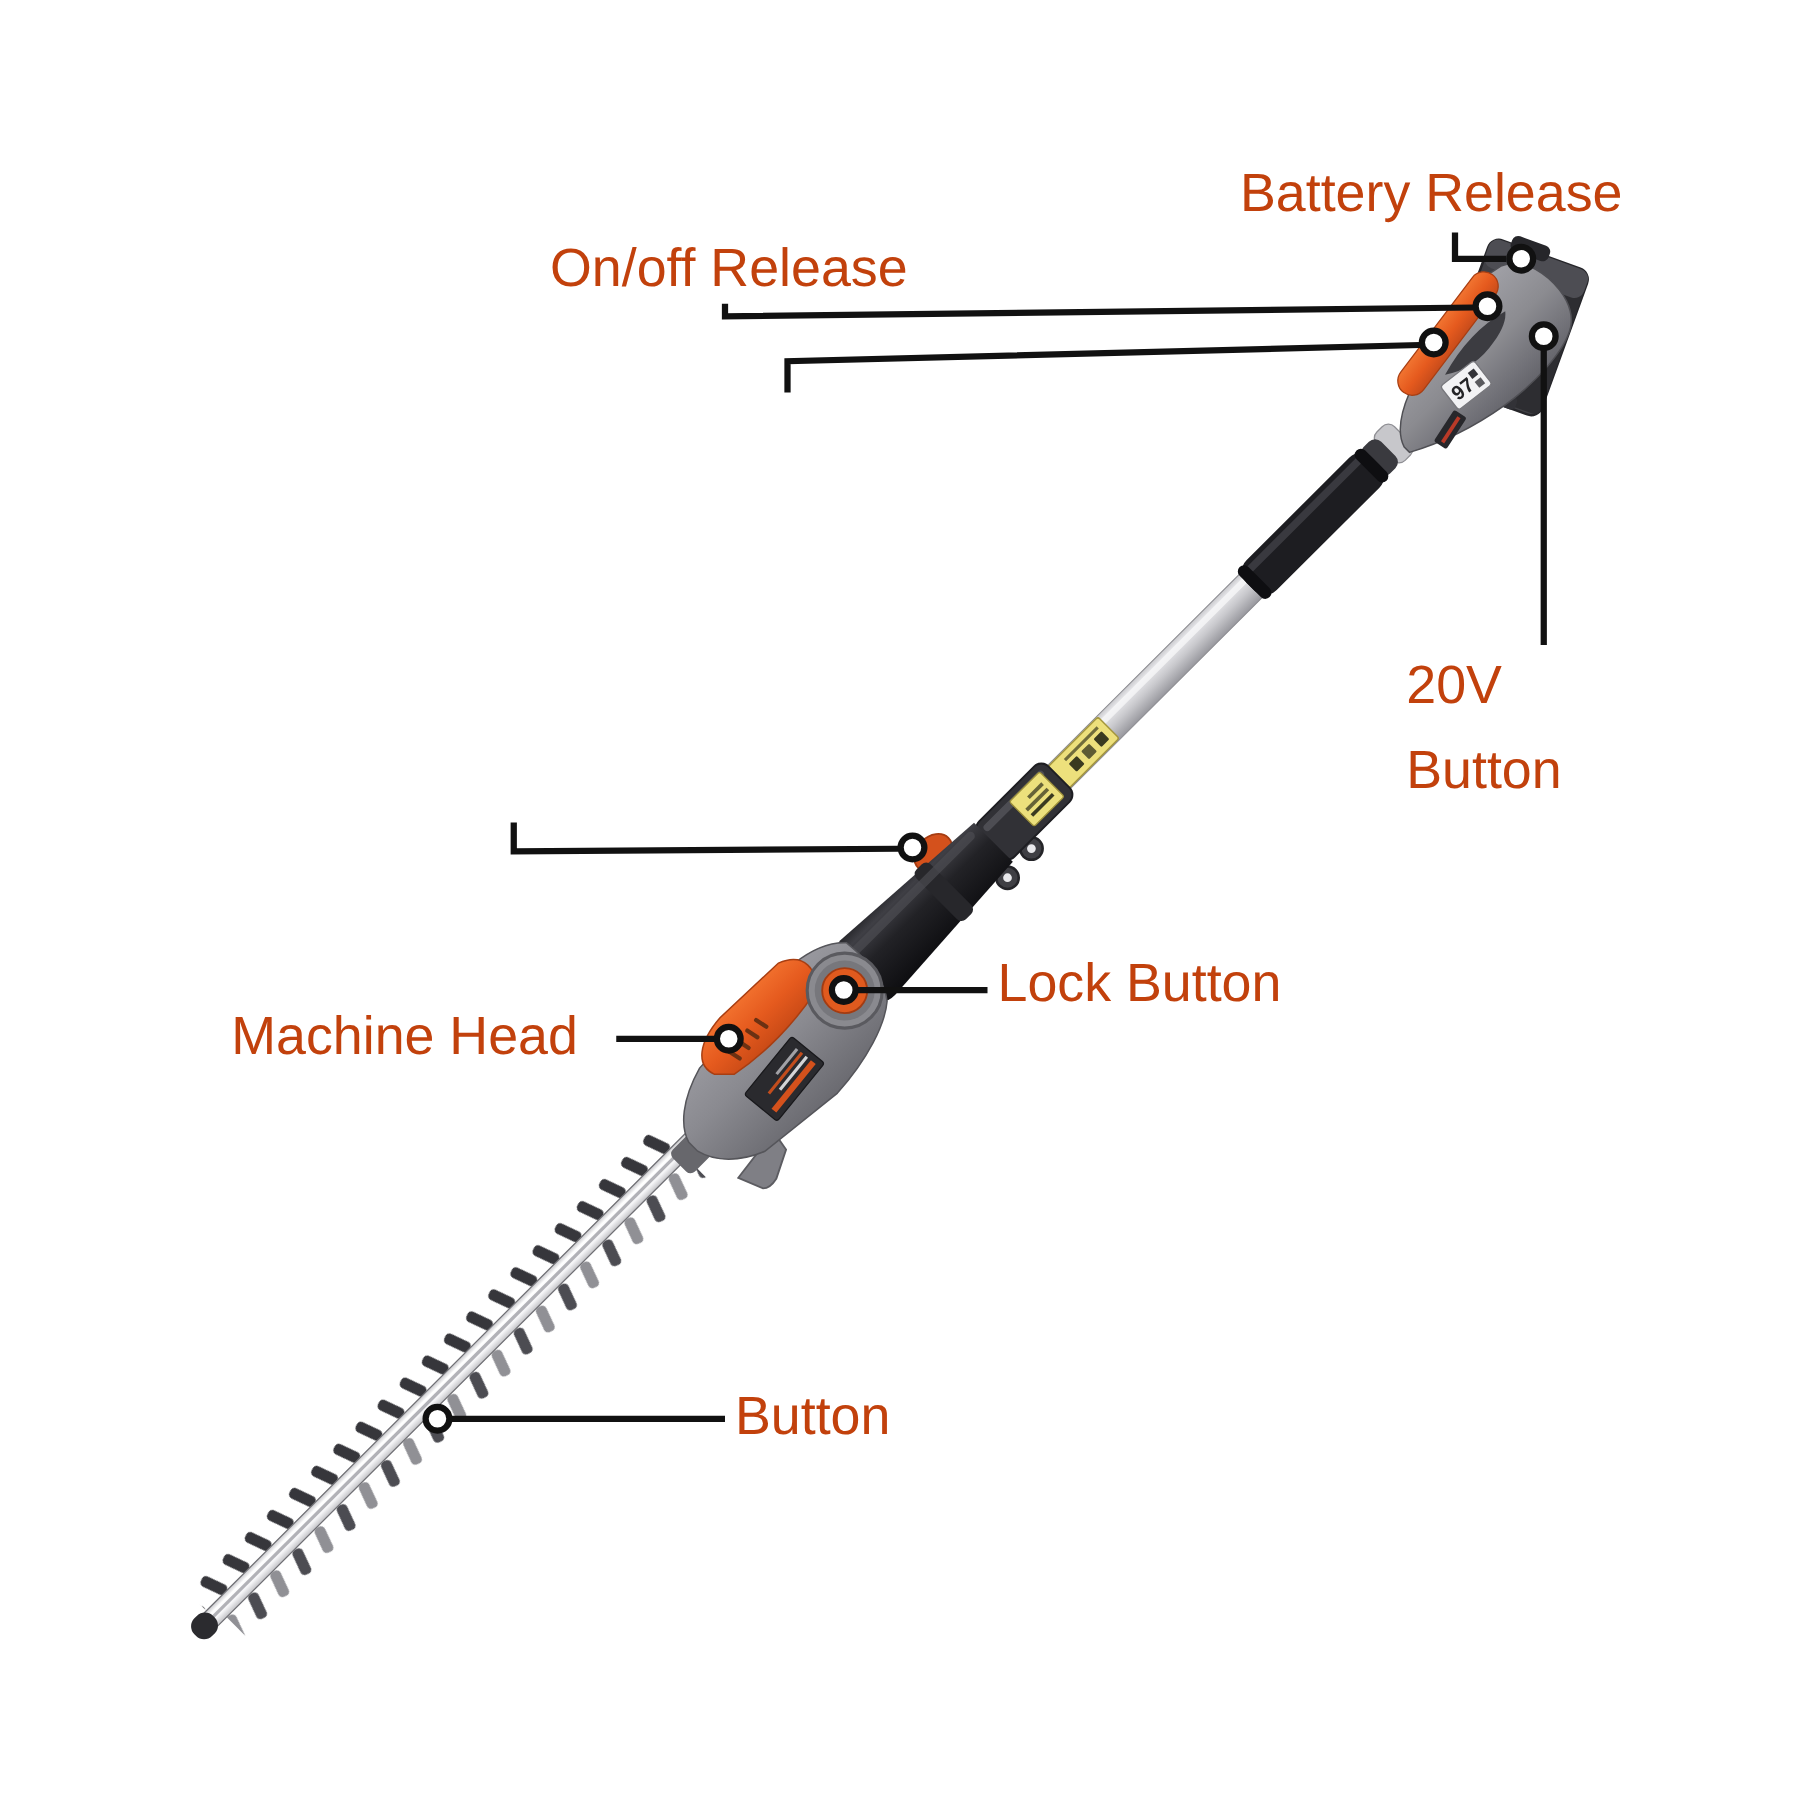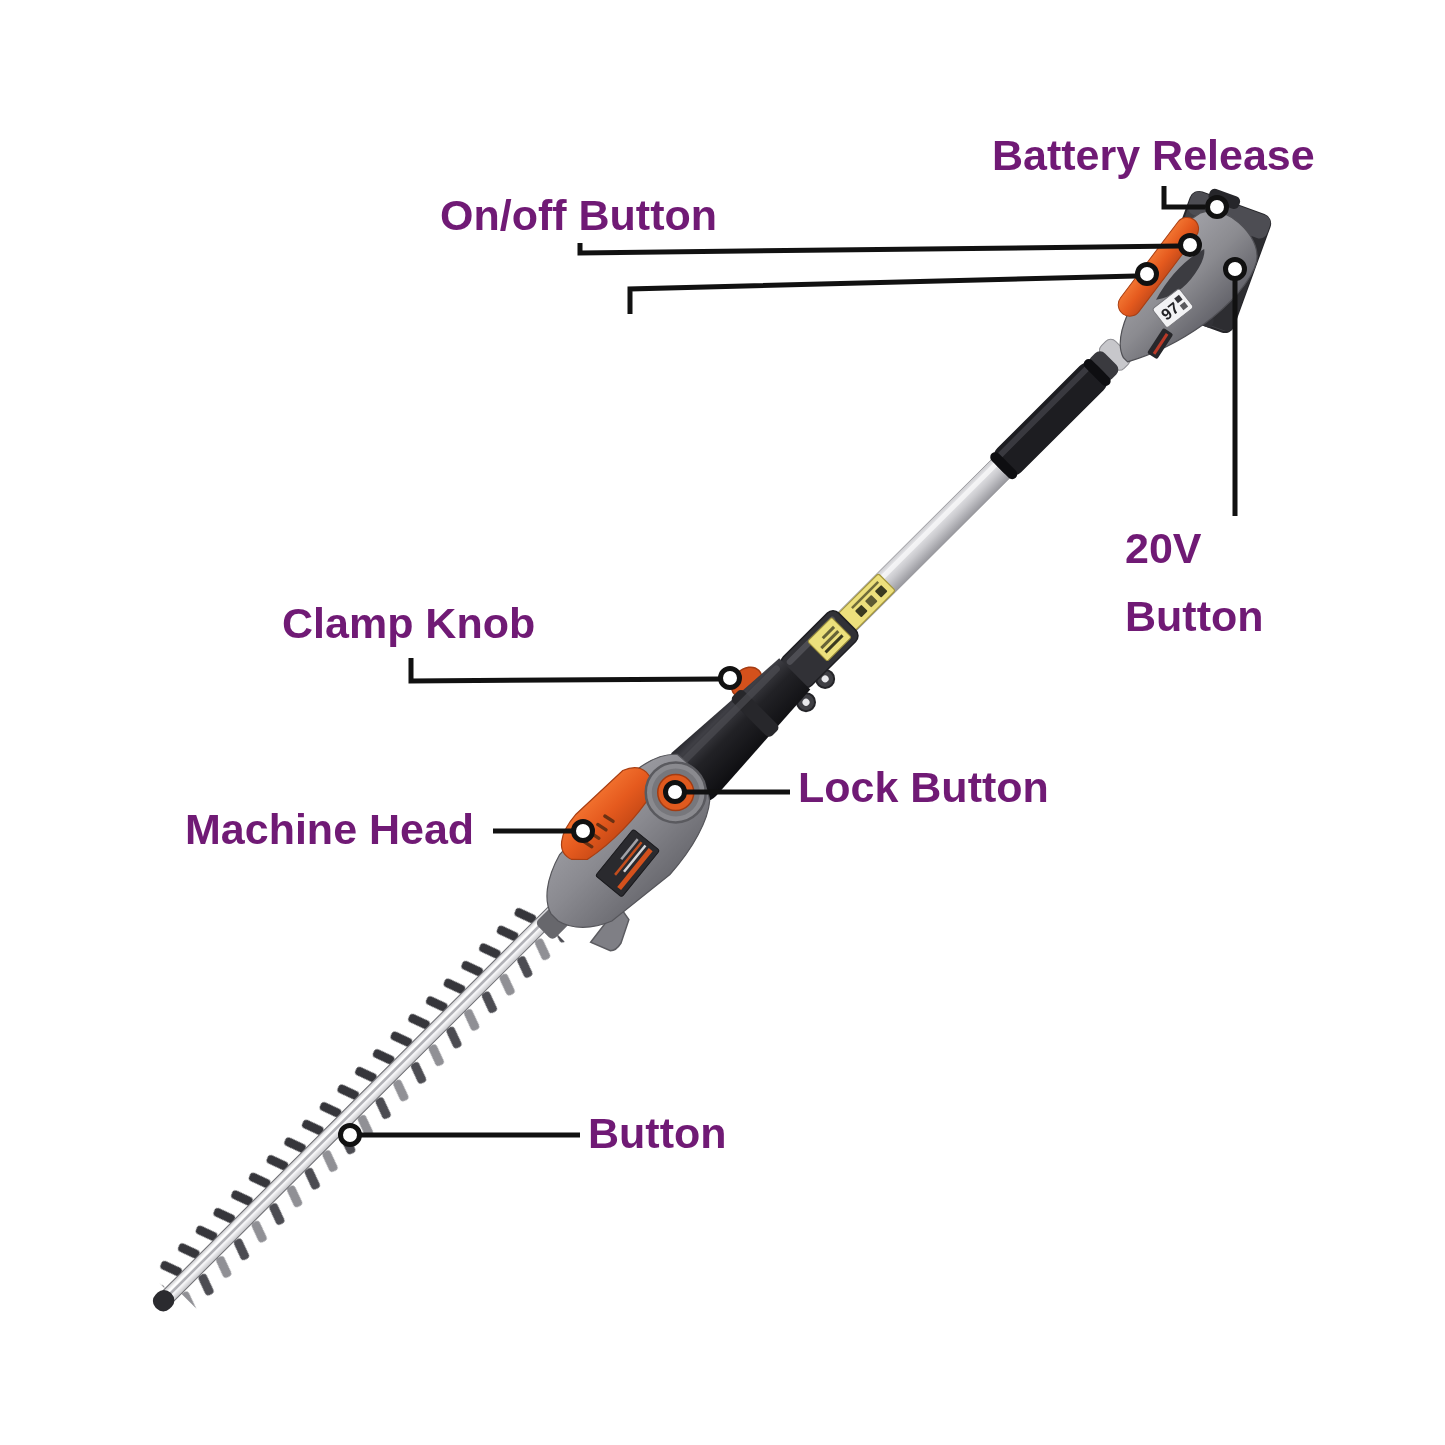--- a/index.html
+++ b/index.html
@@ -1,20 +1,20 @@
 <!DOCTYPE html>
 <html><head>
 <meta charset="utf-8">
 <style>
   html,body{margin:0;padding:0;background:#ffffff;}
   #stage{position:relative;width:1445px;height:1445px;background:#fff;overflow:hidden;
          font-family:"Liberation Sans", sans-serif;}
   #artwork{position:absolute;left:0;top:0;}
-  .callout{position:absolute;font-weight:bold;font-size:43px;line-height:1.1;
-           color:#701a75;white-space:nowrap;letter-spacing:0px;}
+  .callout{position:absolute;font-weight:normal;font-size:43px;line-height:1.1;
+           color:#c2410c;white-space:nowrap;letter-spacing:0px;}
   .callout.center{text-align:left;white-space:normal;line-height:68px;}
 </style>
 </head>
 <body>
 
 <div id="stage">
 
 <svg id="artwork" width="1445" height="1445" viewBox="0 0 1445 1445">
   <defs>
     <linearGradient id="gradPole" x1="0" y1="-14" x2="0" y2="14" gradientUnits="userSpaceOnUse">
@@ -207,29 +207,28 @@
     <circle cx="1235" cy="269" r="9.5"></circle>
     <circle cx="730" cy="678" r="9.5"></circle>
     <circle cx="675" cy="792" r="9.5"></circle>
     <circle cx="583" cy="831" r="9.5"></circle>
     <circle cx="350" cy="1135" r="9.5"></circle>
   </g>
 </svg>
 
 <div class="callout" style="left:992px;top:132px">Battery Release</div>
 
-<div class="callout" style="left:440px;top:192px">On/off Button</div>
+<div class="callout" style="left:440px;top:192px">On/off Release</div>
 
 
 <div class="callout center" style="left:1125px;top:514px;width:220px">
   <div>20V</div>
   <div>Button</div>
 </div>
 
-<div class="callout" style="left:282px;top:600px">Clamp Knob</div>
 
 <div class="callout" style="left:798px;top:764px">Lock Button</div>
 
 <div class="callout" style="left:185px;top:806px">Machine Head</div>
 
 <div class="callout" style="left:588px;top:1110px">Button</div>
 
 </div>
 
 </body></html>

